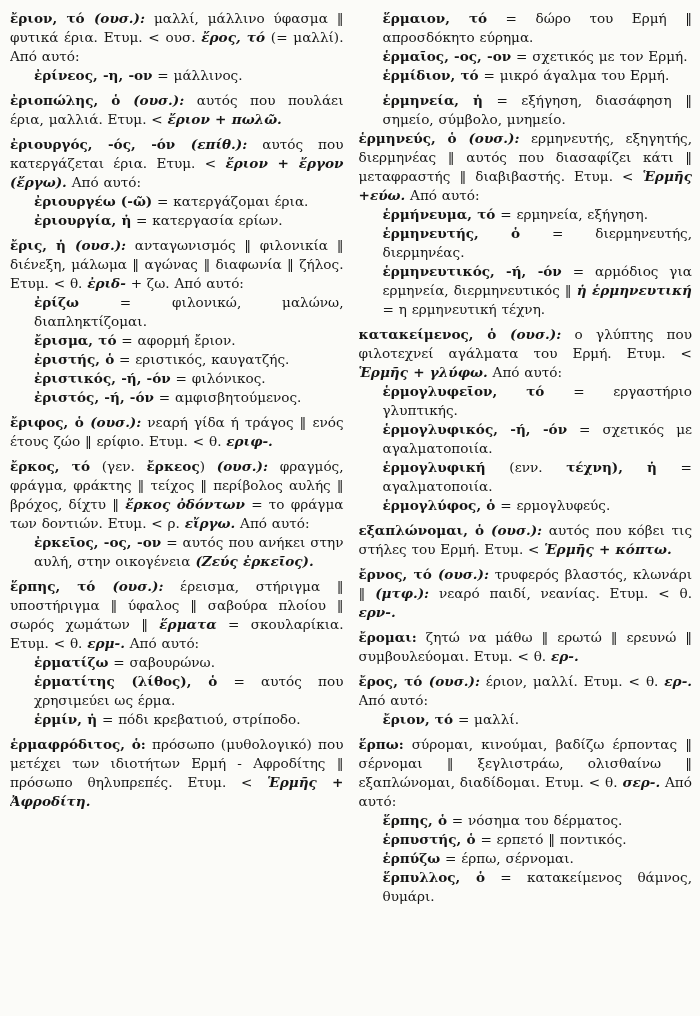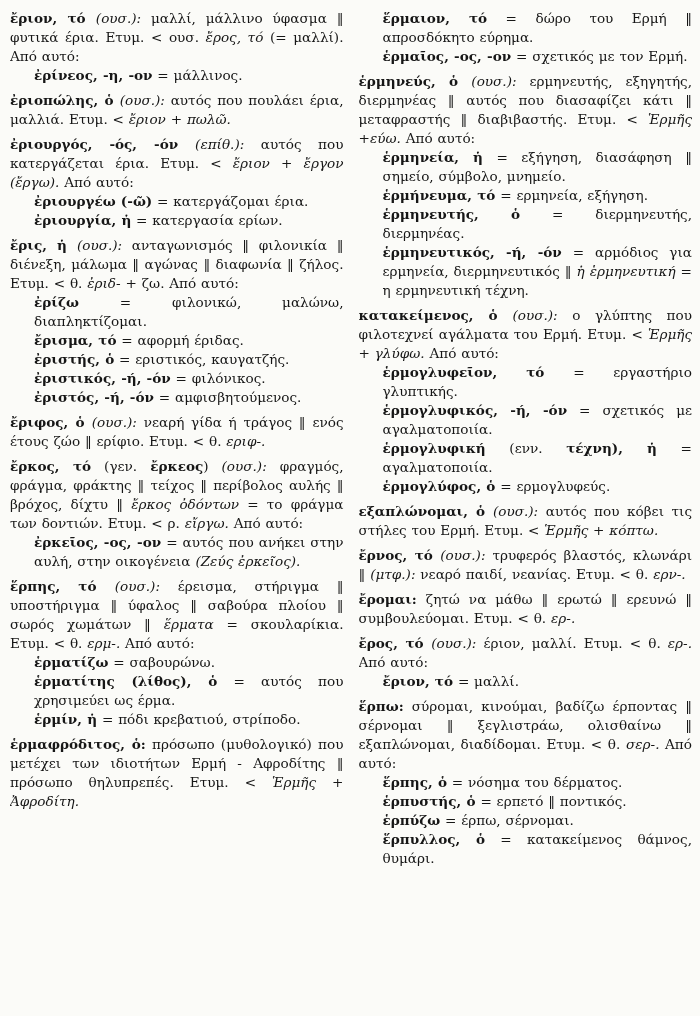--- a/index.html
+++ b/index.html
@@ -32,21 +32,21 @@
   .block {
     margin: 0;
     text-align: justify;
     font-size: 13.6px;
     line-height: 19px;
     word-spacing: 0.5px;
   }
   .indent-0 { padding-left: 0; }
   .indent-1 { padding-left: 24px; }
   .run-b  { font-weight: bold; margin-top: 35px; }
-  .run-i  { font-style: italic; }
+  .run-i  { font-style: italic; font-weight: bold; }
   .run-n  { }
 </style>
 </head>
 <body>
 
 <div class="page">
   <div class="col" id="col-0">
       <div class="entry">
         <p class="block indent-0"><span class="run-b">ἔριον, τό </span><span class="run-i">(ουσ.):</span><span class="run-n"> μαλλί, μάλλινο ύφασμα ‖ φυτικά έρια. Ετυμ. &lt; ουσ. </span><span class="run-i">ἔρος, τό</span><span class="run-n"> (= μαλλί). Από αυτό:</span></p>
         <p class="block indent-1"><span class="run-b">ἐρίνεος, -η, -ον</span><span class="run-n"> = μάλλινος.</span></p>
@@ -55,21 +55,21 @@
         <p class="block indent-0"><span class="run-b">ἐριοπώλης, ὁ </span><span class="run-i">(ουσ.):</span><span class="run-n"> αυτός που πουλάει έρια, μαλλιά. Ετυμ. &lt; </span><span class="run-i">ἔριον + πωλῶ.</span></p>
       </div>
       <div class="entry">
         <p class="block indent-0"><span class="run-b">ἐριουργός, -ός, -όν </span><span class="run-i">(επίθ.):</span><span class="run-n"> αυτός που κατεργάζεται έρια. Ετυμ. &lt; </span><span class="run-i">ἔριον + ἔργον (ἔργω).</span><span class="run-n"> Από αυτό:</span></p>
         <p class="block indent-1"><span class="run-b">ἐριουργέω (-ῶ)</span><span class="run-n"> = κατεργάζομαι έρια.</span></p>
         <p class="block indent-1"><span class="run-b">ἐριουργία, ἡ</span><span class="run-n"> = κατεργασία ερίων.</span></p>
       </div>
       <div class="entry">
         <p class="block indent-0"><span class="run-b">ἔρις, ἡ </span><span class="run-i">(ουσ.):</span><span class="run-n"> ανταγωνισμός ‖ φιλονικία ‖ διένεξη, μάλωμα ‖ αγώνας ‖ διαφωνία ‖ ζήλος. Ετυμ. &lt; θ. </span><span class="run-i">ἐριδ-</span><span class="run-n"> + ζω. Από αυτό:</span></p>
         <p class="block indent-1"><span class="run-b">ἐρίζω</span><span class="run-n"> = φιλονικώ, μαλώνω, διαπληκτίζομαι.</span></p>
-        <p class="block indent-1"><span class="run-b">ἔρισμα, τό</span><span class="run-n"> = αφορμή έριδας.</span></p>
+        <p class="block indent-1"><span class="run-b">ἔρισμα, τό</span><span class="run-n"> = αφορμή ἔριον.</span></p>
         <p class="block indent-1"><span class="run-b">ἐριστής, ὁ</span><span class="run-n"> = εριστικός, καυγατζής.</span></p>
         <p class="block indent-1"><span class="run-b">ἐριστικός, -ή, -όν</span><span class="run-n"> = φιλόνικος.</span></p>
         <p class="block indent-1"><span class="run-b">ἐριστός, -ή, -όν</span><span class="run-n"> = αμφισβητούμενος.</span></p>
       </div>
       <div class="entry">
         <p class="block indent-0"><span class="run-b">ἔριφος, ὁ </span><span class="run-i">(ουσ.):</span><span class="run-n"> νεαρή γίδα ή τράγος ‖ ενός έτους ζώο ‖ ερίφιο. Ετυμ. &lt; θ. </span><span class="run-i">εριφ-.</span></p>
       </div>
       <div class="entry">
         <p class="block indent-0"><span class="run-b">ἔρκος, τό</span><span class="run-n"> (γεν. </span><span class="run-b">ἔρκεος</span><span class="run-n">) </span><span class="run-i">(ουσ.):</span><span class="run-n"> φραγμός, φράγμα, φράκτης ‖ τείχος ‖ περίβολος αυλής ‖ βρόχος, δίχτυ ‖ </span><span class="run-i">ἔρκος ὀδόντων</span><span class="run-n"> = το φράγμα των δοντιών. Ετυμ. &lt; ρ. </span><span class="run-i">εἴργω.</span><span class="run-n"> Από αυτό:</span></p>
         <p class="block indent-1"><span class="run-b">ἐρκεῖος, -ος, -ον</span><span class="run-n"> = αυτός που ανήκει στην αυλή, στην οικογένεια </span><span class="run-i">(Ζεύς ἐρκεῖος).</span></p>
@@ -81,24 +81,25 @@
         <p class="block indent-1"><span class="run-b">ἑρμίν, ἡ</span><span class="run-n"> = πόδι κρεβατιού, στρίποδο.</span></p>
       </div>
       <div class="entry">
         <p class="block indent-0"><span class="run-b">ἑρμαφρόδιτος, ὁ:</span><span class="run-n"> πρόσωπο (μυθολογικό) που μετέχει των ιδιοτήτων Ερμή - Αφροδίτης ‖ πρόσωπο θηλυπρεπές. Ετυμ. &lt; </span><span class="run-i">Ἑρμῆς + Ἀφροδίτη.</span></p>
       </div>
     </div>
   <div class="col" id="col-1">
       <div class="entry">
         <p class="block indent-1"><span class="run-b">ἕρμαιον, τό</span><span class="run-n"> = δώρο του Ερμή ‖ απροσδόκητο εύρημα.</span></p>
         <p class="block indent-1"><span class="run-b">ἑρμαῖος, -ος, -ον</span><span class="run-n"> = σχετικός με τον Ερμή.</span></p>
+        <p class="block indent-1"><span class="run-b">ἑρμίδιον, τό</span><span class="run-n"> = μικρό άγαλμα του Ερμή.</span></p>
       </div>
       <div class="entry">
+        <p class="block indent-1"><span class="run-b">ἑρμηνεία, ἡ</span><span class="run-n"> = εξήγηση, διασάφηση ‖ σημείο, σύμβολο, μνημείο.</span></p>
         <p class="block indent-0"><span class="run-b">ἑρμηνεύς, ὁ </span><span class="run-i">(ουσ.):</span><span class="run-n"> ερμηνευτής, εξηγητής, διερμηνέας ‖ αυτός που διασαφίζει κάτι ‖ μεταφραστής ‖ διαβιβαστής. Ετυμ. &lt; </span><span class="run-i">Ἑρμῆς +εύω.</span><span class="run-n"> Από αυτό:</span></p>
-        <p class="block indent-1"><span class="run-b">ἑρμηνεία, ἡ</span><span class="run-n"> = εξήγηση, διασάφηση ‖ σημείο, σύμβολο, μνημείο.</span></p>
         <p class="block indent-1"><span class="run-b">ἑρμήνευμα, τό</span><span class="run-n"> = ερμηνεία, εξήγηση.</span></p>
         <p class="block indent-1"><span class="run-b">ἑρμηνευτής, ὁ</span><span class="run-n"> = διερμηνευτής, διερμηνέας.</span></p>
         <p class="block indent-1"><span class="run-b">ἑρμηνευτικός, -ή, -όν</span><span class="run-n"> = αρμόδιος για ερμηνεία, διερμηνευτικός ‖ </span><span class="run-i">ἡ ἑρμηνευτική</span><span class="run-n"> = η ερμηνευτική τέχνη.</span></p>
       </div>
       <div class="entry">
         <p class="block indent-0"><span class="run-b">κατακείμενος, ὁ </span><span class="run-i">(ουσ.):</span><span class="run-n"> ο γλύπτης που φιλοτεχνεί αγάλματα του Ερμή. Ετυμ. &lt; </span><span class="run-i">Ἑρμῆς + γλύφω.</span><span class="run-n"> Από αυτό:</span></p>
         <p class="block indent-1"><span class="run-b">ἑρμογλυφεῖον, τό</span><span class="run-n"> = εργαστήριο γλυπτικής.</span></p>
         <p class="block indent-1"><span class="run-b">ἑρμογλυφικός, -ή, -όν</span><span class="run-n"> = σχετικός με αγαλματοποιία.</span></p>
         <p class="block indent-1"><span class="run-b">ἑρμογλυφική</span><span class="run-n"> (ενν. </span><span class="run-b">τέχνη), ἡ</span><span class="run-n"> = αγαλματοποιία.</span></p>
         <p class="block indent-1"><span class="run-b">ἑρμογλύφος, ὁ</span><span class="run-n"> = ερμογλυφεύς.</span></p>

